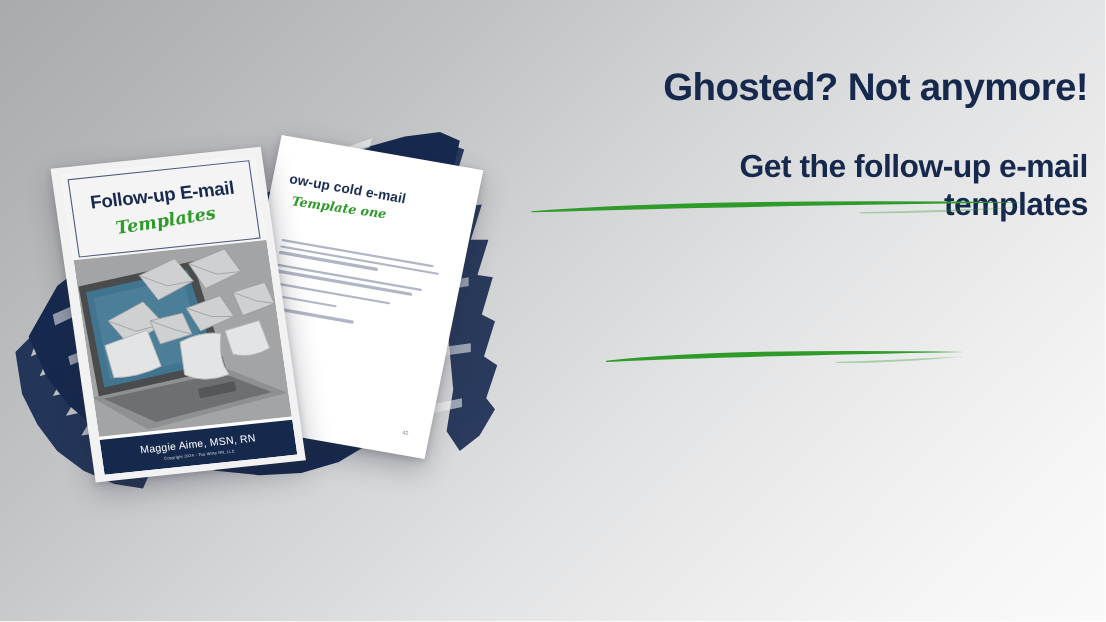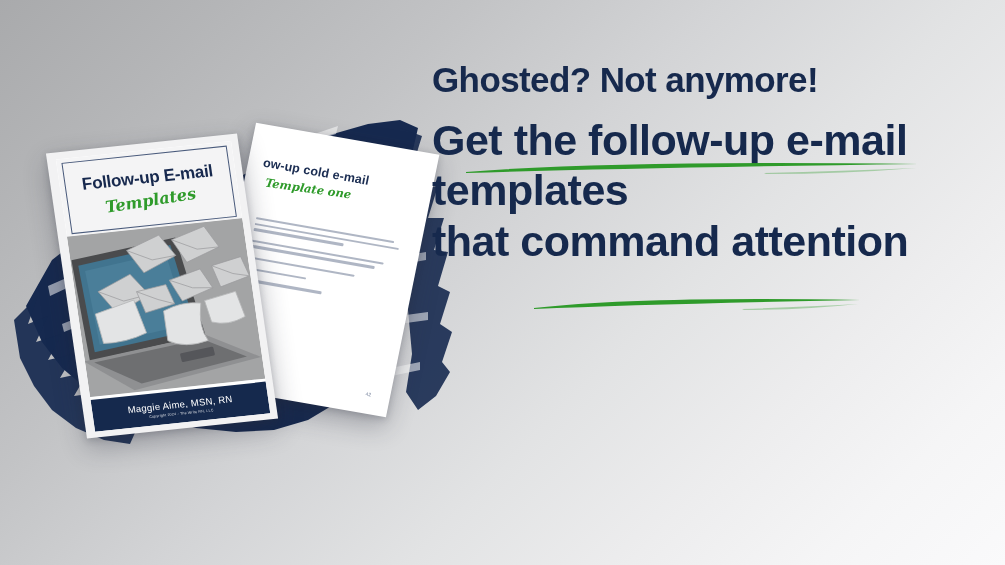--- a/index.html
+++ b/index.html
@@ -186,36 +186,36 @@
   .copyright {
     margin-top: 2px;
     font-size: 3.6px;
     letter-spacing: .2px;
     opacity: .82;
   }
 
   
   .copy {
     position: absolute;
-    left: 432px;
+    left: 449px;
     top: 62px;
     width: 540px;
-    text-align: left;
+    text-align: right;
     color: #16294d;
   }
   .headline {
     font-size: 35px;
     font-weight: 700;
     letter-spacing: -.6px;
     line-height: 1.05;
   }
   .subblock {
     position: relative;
-    margin-top: 16px;
-    font-size: 43px;
+    margin-top: 36px;
+    font-size: 29px;
     font-weight: 700;
     line-height: 1.18;
     letter-spacing: -.5px;
   }
   .line { position: relative; display: block; }
   .swoosh {
     position: absolute;
     pointer-events: none;
   }
   .swoosh svg { display: block; width: 100%; height: 100%; }
@@ -337,21 +337,20 @@
     </div>
   </div>
 
   <div class="copy">
 
     <div class="headline">Ghosted? Not anymore!</div>
 
     <div class="subblock">
       <span class="line">Get the follow-up e-mail</span>
       <span class="line">templates</span>
-      <span class="line">that command attention</span>
 
       <div class="swoosh swoosh-1">
         <svg viewBox="0 0 456 16" preserveAspectRatio="none">
           <path d="M2,13 Q150,1 454,5 Q160,9 2,14 Z" fill="#2f9b2b"></path>
           <path d="M300,14 Q380,12 452,9 Q380,15 302,15 Z" fill="#2f9b2b" opacity=".35"></path>
         </svg>
       </div>
 
       <div class="swoosh swoosh-2">
         <svg viewBox="0 0 330 16" preserveAspectRatio="none">

